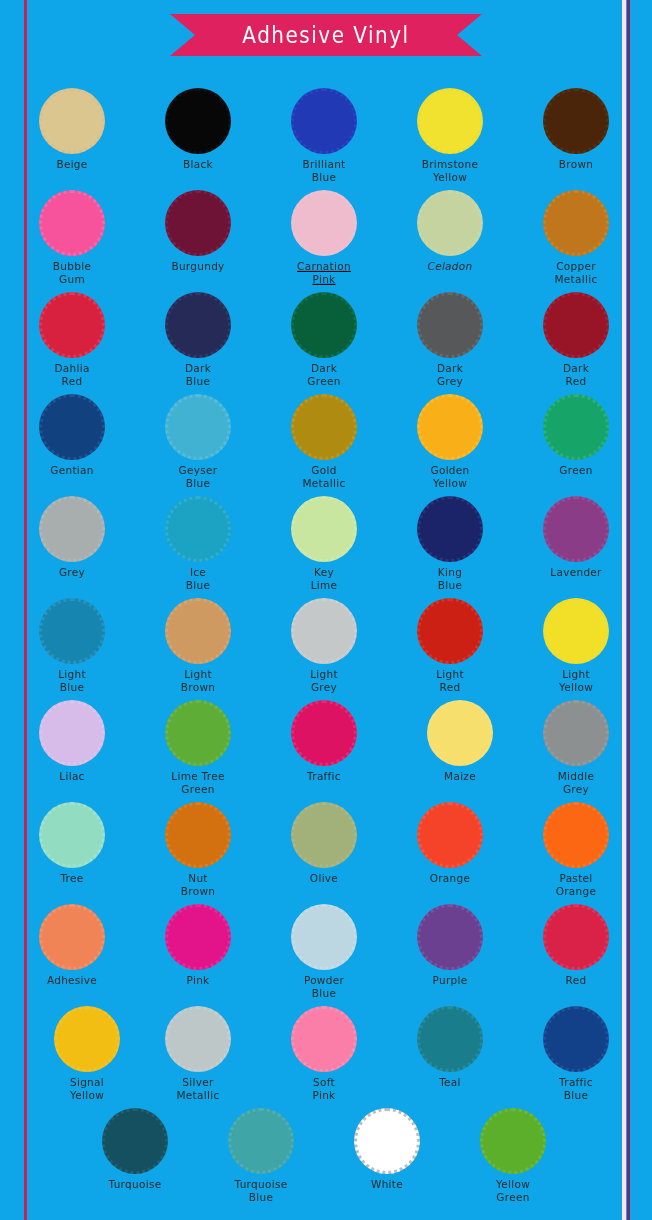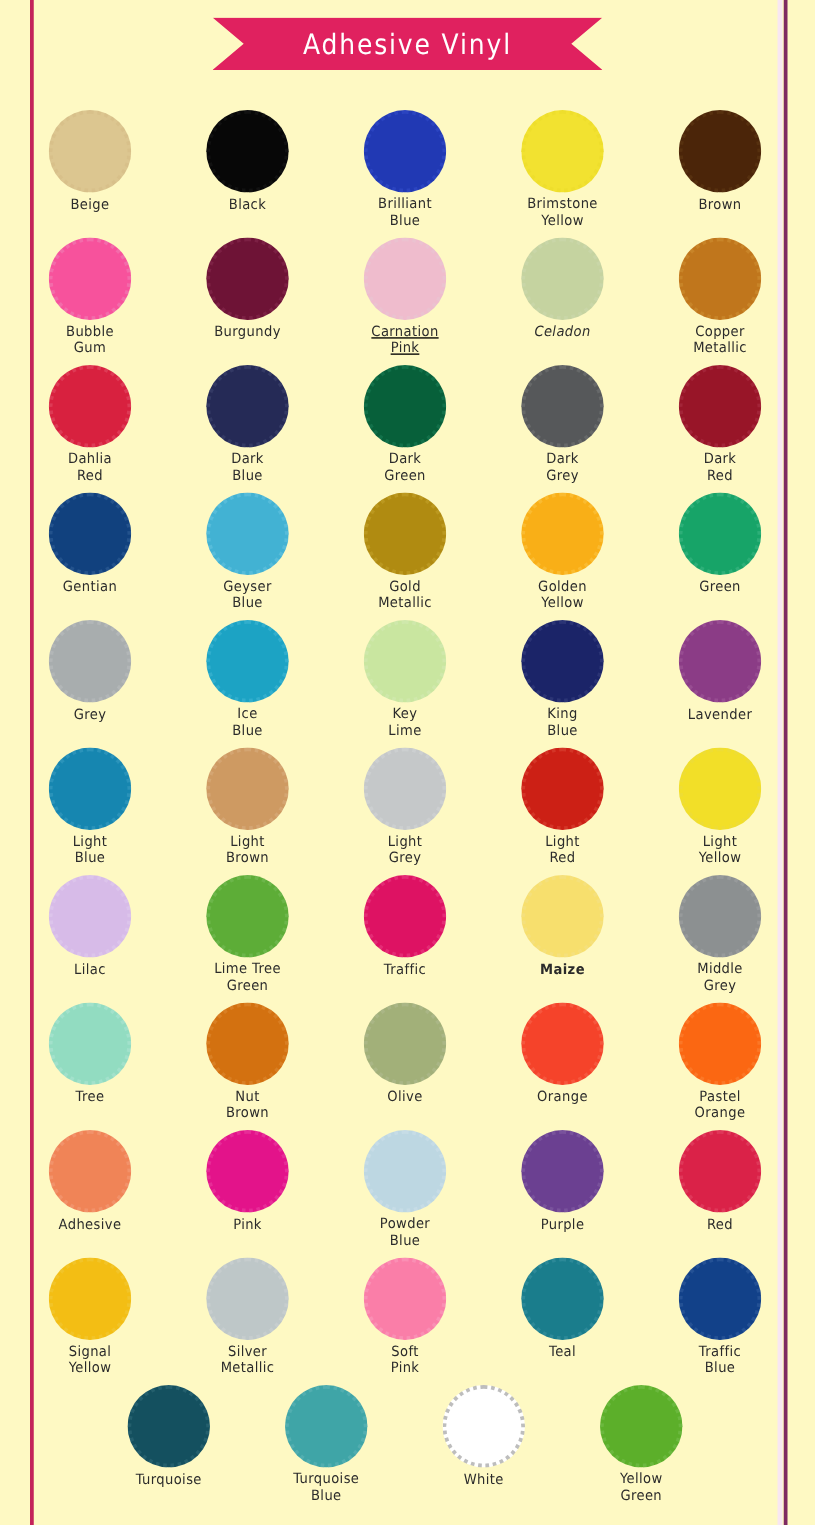--- a/index.html
+++ b/index.html
@@ -13,21 +13,21 @@
     overflow: hidden;
     font-family: "DejaVu Sans", sans-serif;
     position: relative;
   }
 
   #page {
     position: absolute;
     left: 0; top: 0;
     width: 652px;
     height: 1220px;
-    background: #fef9c3;
+    background: #0ea5e9;
   }
 
   
   .rule {
     position: absolute;
     top: 0;
     width: 3px;
     height: 1220px;
   }
   .rule.left  { left: 24px;  background: #C3235A; }
@@ -311,21 +311,21 @@
         <div class="cell" style="left: 135px;">
           <div class="swatch" title="Lime Tree
 Green" style="background: rgb(93, 173, 55); border-color: rgb(108, 182, 74);"></div>
           <div class="label">Lime Tree
 Green</div>
         </div>
         <div class="cell" style="left: 261px;">
           <div class="swatch" title="Lipstick" style="background: rgb(222, 18, 99); border-color: rgb(228, 43, 117);"></div>
           <div class="label">Traffic</div>
         </div>
-        <div class="cell" style="left: 387px; font-weight: bold;">
+        <div class="cell" style="left: 397px;">
           <div class="swatch" title="Maize" style="background: rgb(247, 223, 109); border-color: rgb(245, 224, 124);"></div>
           <div class="label">Maize</div>
         </div>
         <div class="cell" style="left: 513px;">
           <div class="swatch" title="Middle
 Grey" style="background: rgb(140, 144, 145); border-color: rgb(151, 154, 155);"></div>
           <div class="label">Middle
 Grey</div>
         </div>
       </div>
@@ -373,21 +373,21 @@
         <div class="cell" style="left: 387px;">
           <div class="swatch" title="Purple" style="background: rgb(107, 64, 145); border-color: rgb(121, 82, 156);"></div>
           <div class="label">Purple</div>
         </div>
         <div class="cell" style="left: 513px;">
           <div class="swatch" title="Red" style="background: rgb(218, 34, 72); border-color: rgb(223, 55, 89);"></div>
           <div class="label">Red</div>
         </div>
       </div>
       <div class="row">
-        <div class="cell" style="left: 9px;">
+        <div class="cell" style="left: 24px;">
           <div class="swatch" title="Signal
 Yellow" style="background: rgb(243, 190, 20); border-color: rgb(242, 196, 40);"></div>
           <div class="label">Signal
 Yellow</div>
         </div>
         <div class="cell" style="left: 135px;">
           <div class="swatch" title="Silver
 Metallic" style="background: rgb(190, 199, 200); border-color: rgb(198, 205, 206);"></div>
           <div class="label">Silver
 Metallic</div>

